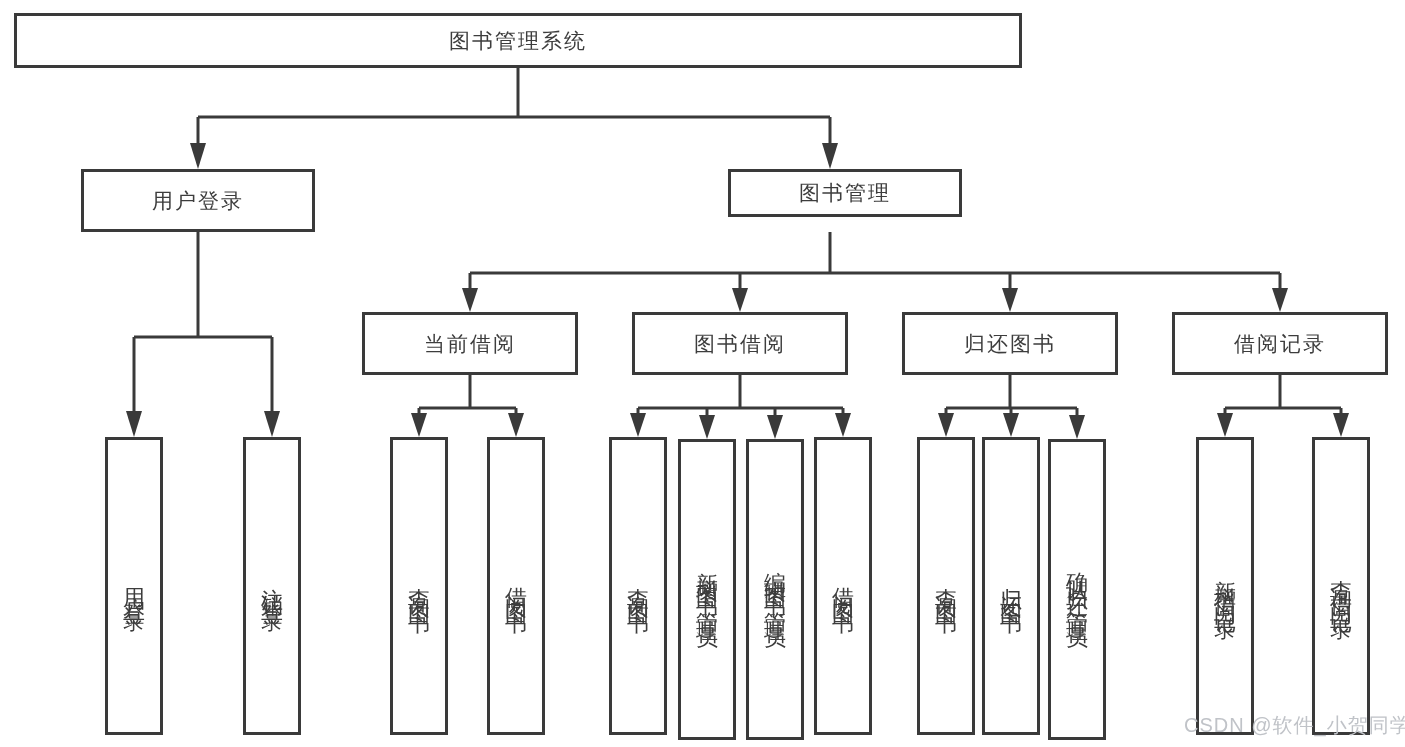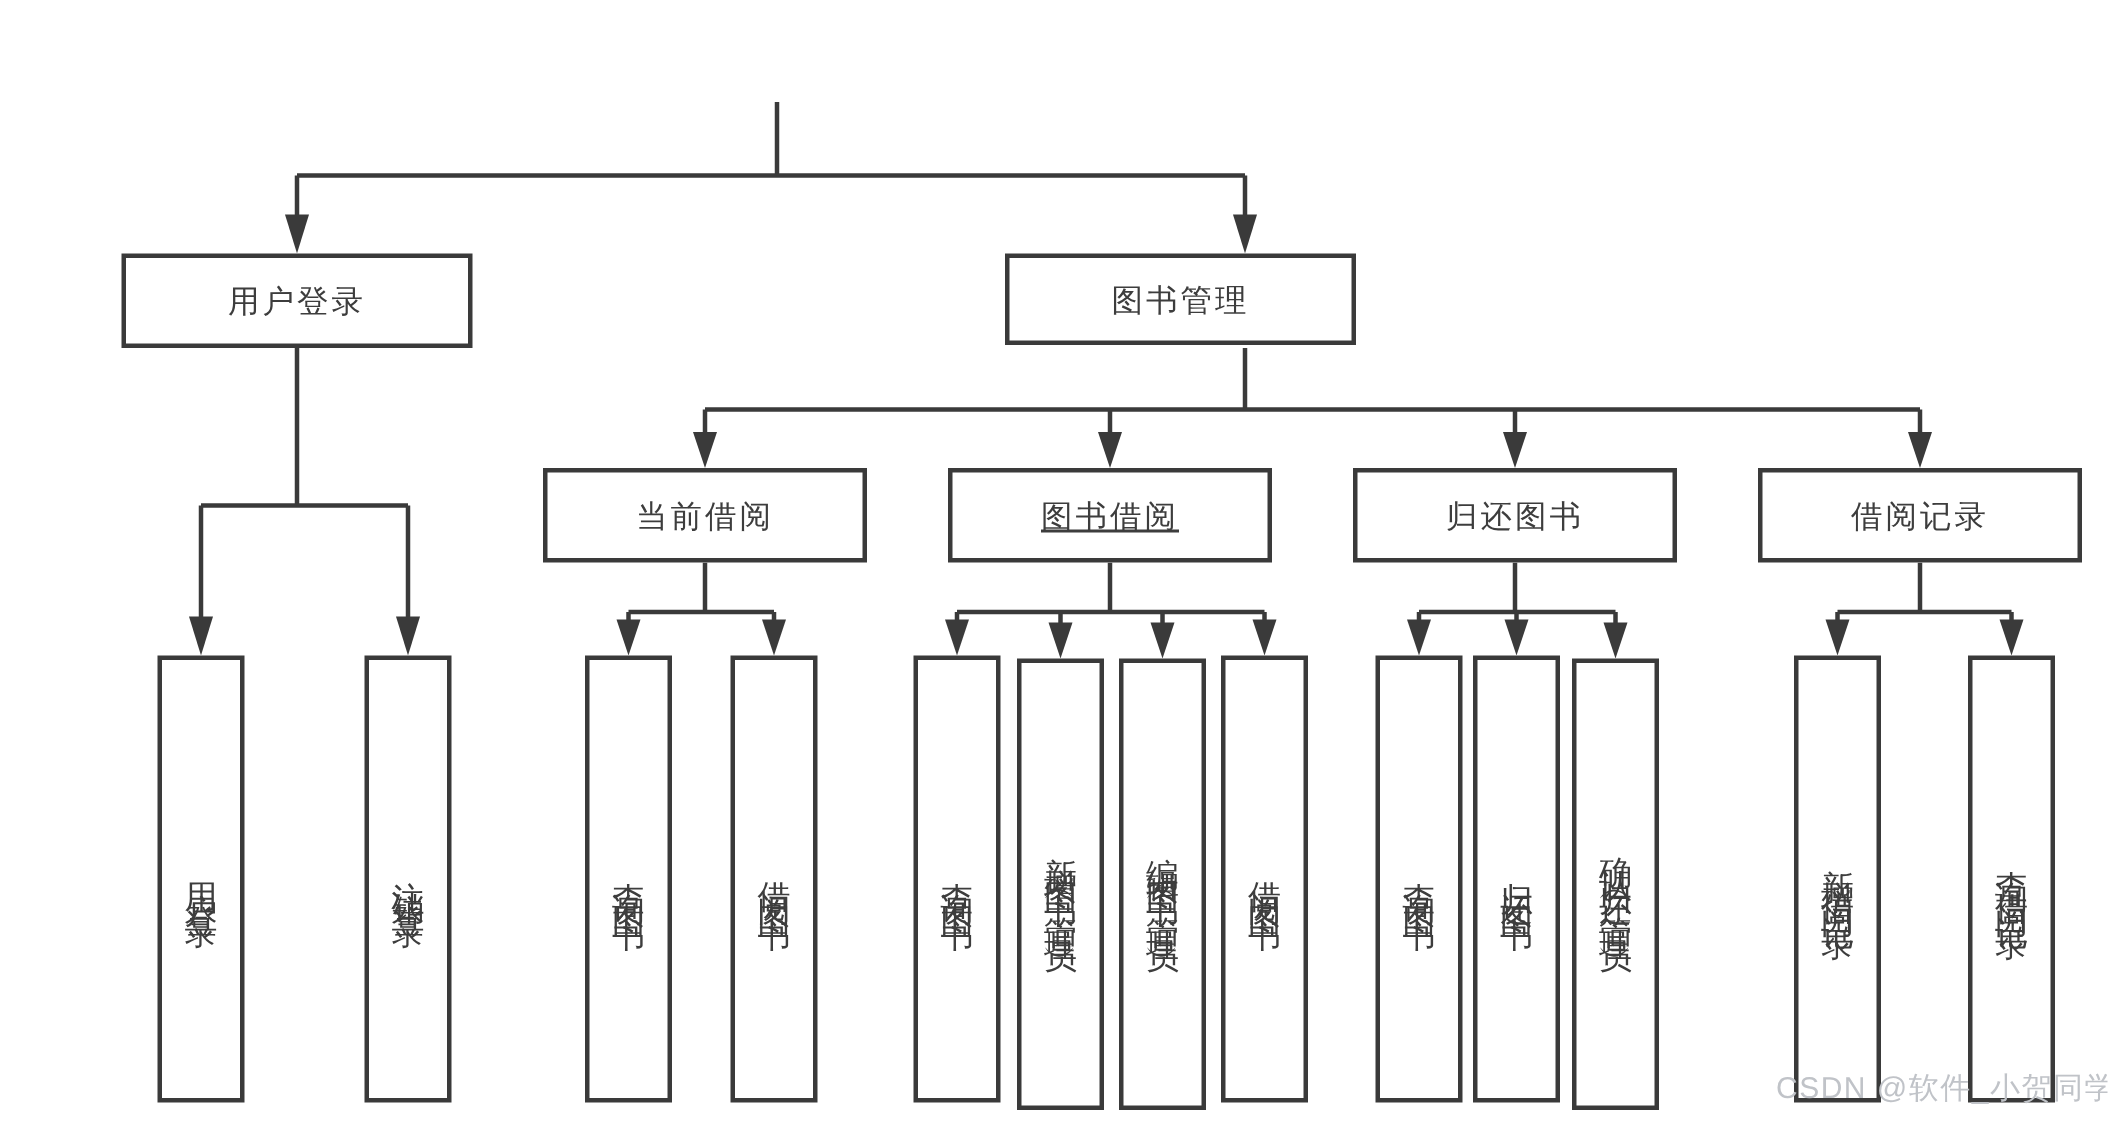--- a/index.html
+++ b/index.html
@@ -133,32 +133,35 @@
     <g>
       <line x1="1280" y1="375" x2="1280" y2="408"></line>
       <line x1="1225" y1="408" x2="1341" y2="408"></line>
       <line x1="1225" y1="408" x2="1225" y2="417"></line>
       <polygon points="1217,413 1233,413 1225,437" stroke="none"></polygon>
       <line x1="1341" y1="408" x2="1341" y2="417"></line>
       <polygon points="1333,413 1349,413 1341,437" stroke="none"></polygon>
     </g>
   </svg>
 
+  <div class="node hnode" style="left:14px; top:13px; width:1008px; height:55px;">
+    <span>图书管理系统</span>
+  </div>
 
   <div class="node hnode" style="left:81px; top:169px; width:234px; height:63px;">
     <span>用户登录</span>
   </div>
-  <div class="node hnode" style="left:670px; top:169px; width:234px; height:61px;">
+  <div class="node hnode" style="left:728px; top:169px; width:234px; height:48px;">
     <span>图书管理</span>
   </div>
 
   <div class="node hnode" style="left:362px; top:312px; width:216px; height:63px;">
     <span>当前借阅</span>
   </div>
-  <div class="node hnode" style="left:632px; top:312px; width:216px; height:63px;text-decoration:underline;">
+  <div class="node hnode" style="left:632px; top:312px; width:216px; height:63px;">
     <span>图书借阅</span>
   </div>
   <div class="node hnode" style="left:902px; top:312px; width:216px; height:63px;">
     <span>归还图书</span>
   </div>
   <div class="node hnode" style="left:1172px; top:312px; width:216px; height:63px;">
     <span>借阅记录</span>
   </div>
 
   <div class="node leaf" style="left:105px; top:437px; width:58px; height:298px;">

